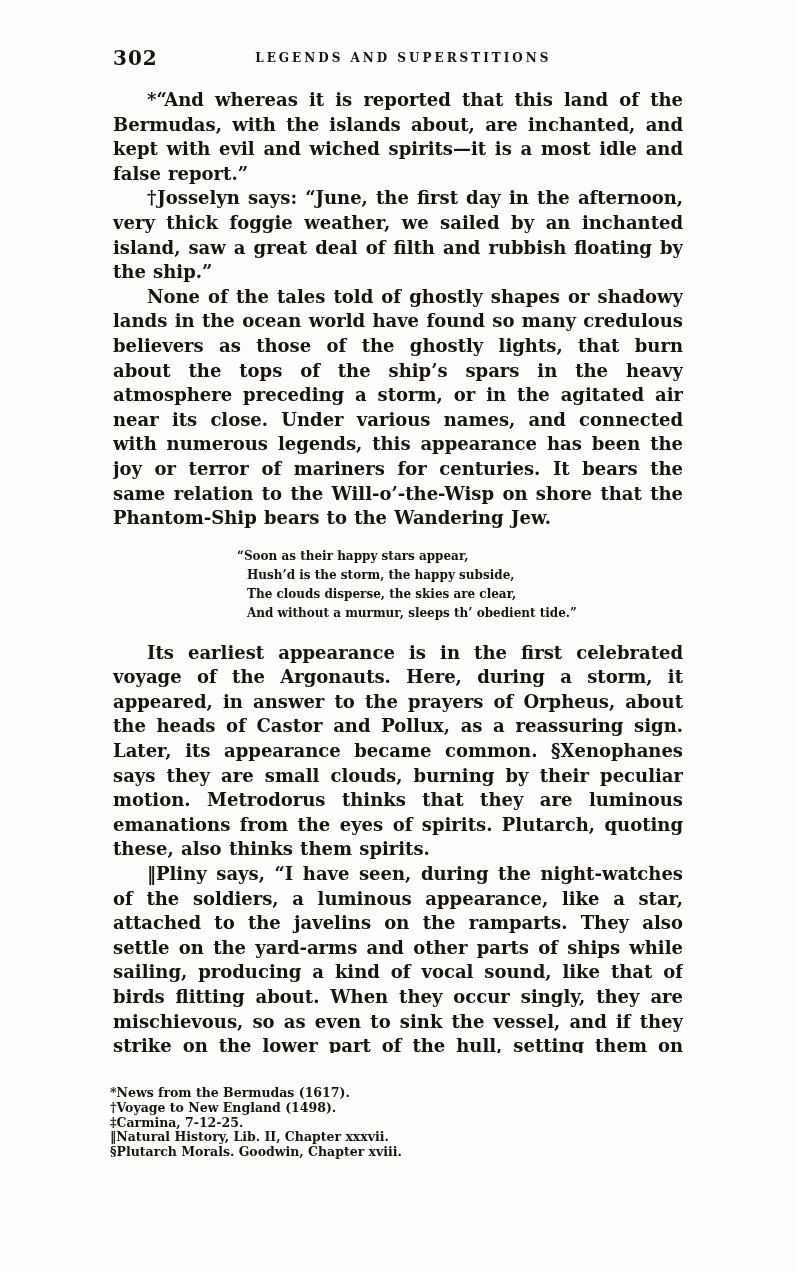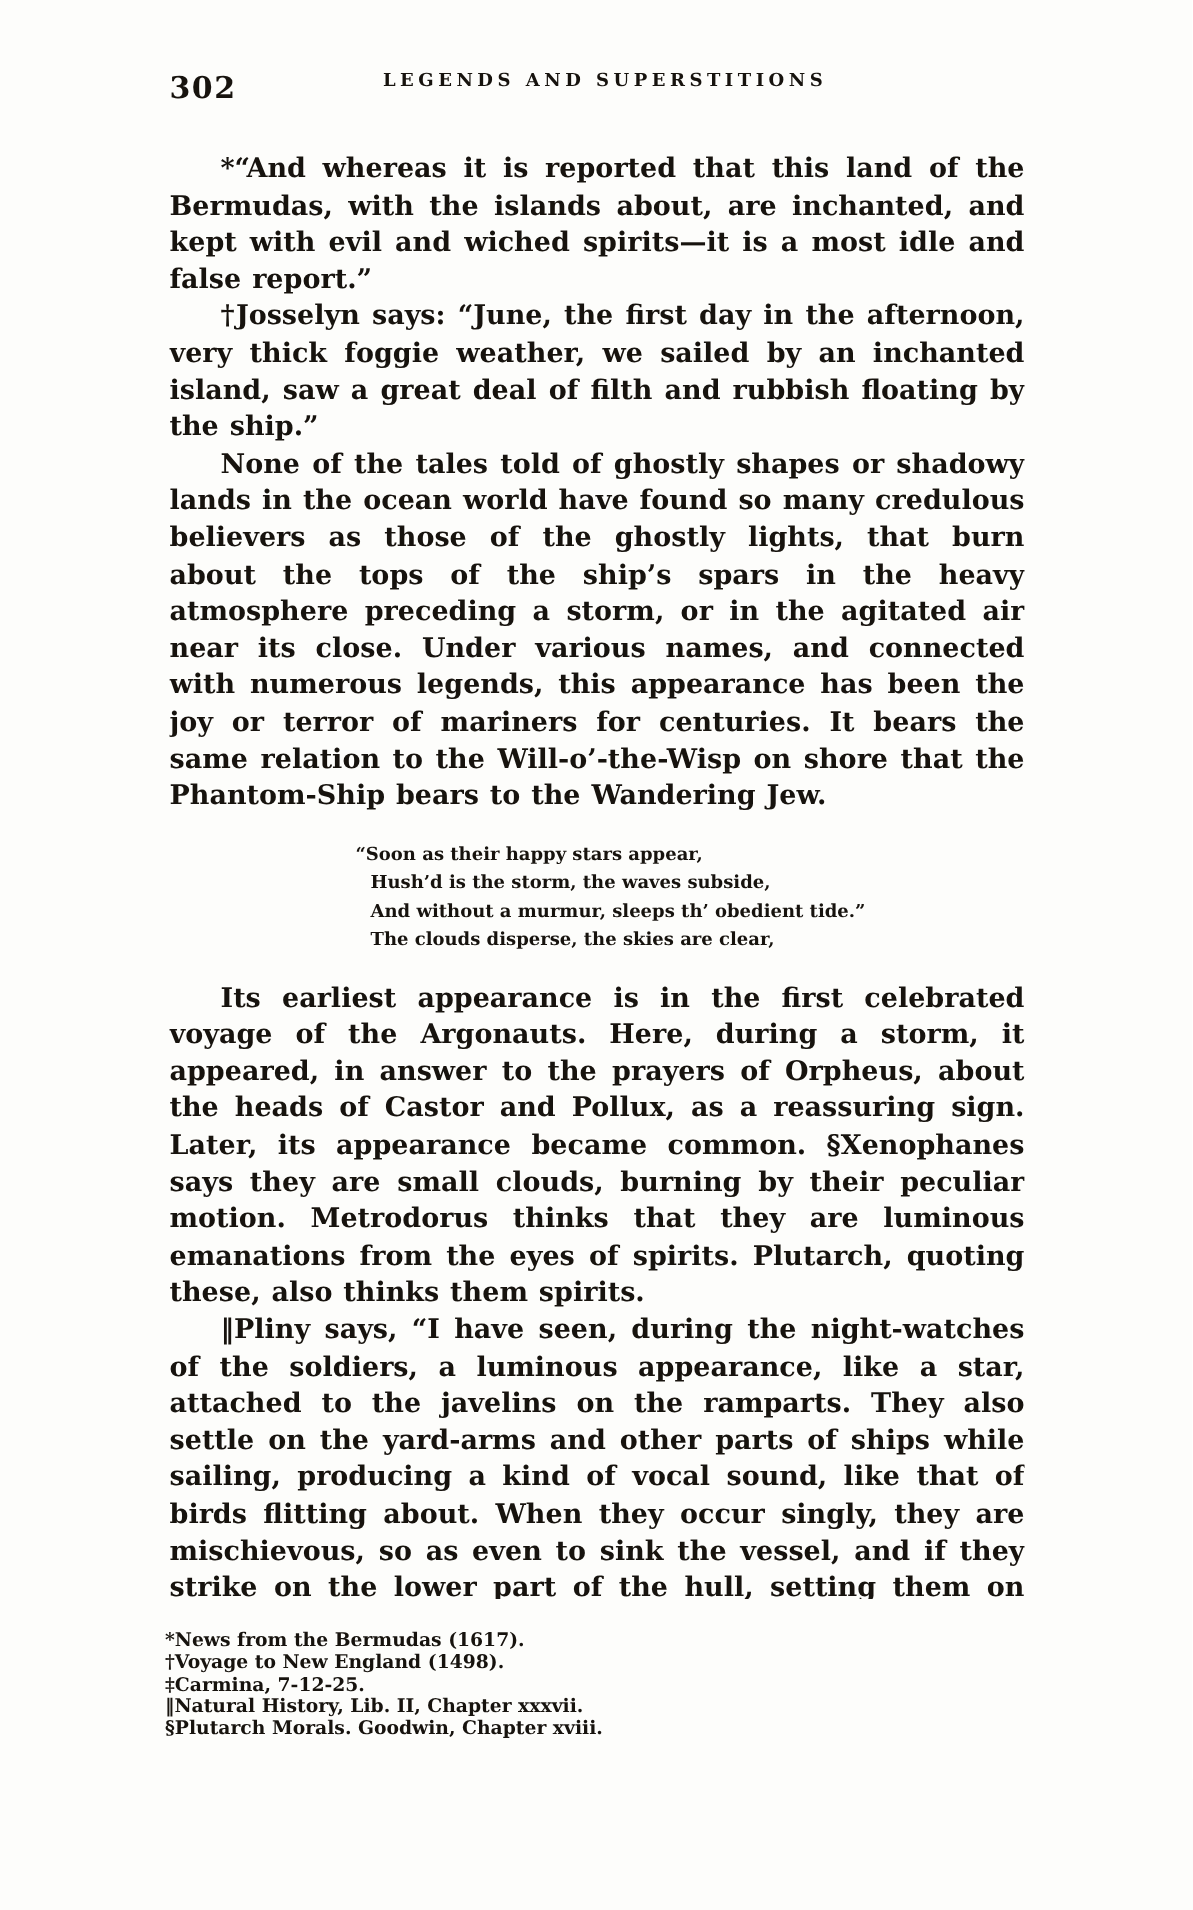--- a/index.html
+++ b/index.html
@@ -15,22 +15,22 @@
     background: #fdfdfb;
     color: #17130e;
     font-family: "DejaVu Serif", "Liberation Serif", serif;
     font-weight: 700;
     box-sizing: border-box;
     padding: 46px 112px 0 113px;
     overflow: hidden;
   }
   .page-header {
     display: flex;
-    align-items: flex-start;
-    margin-bottom: 31px;
+    align-items: center;
+    margin-bottom: 18px;
   }
   .page-number {
     font-size: 20px;
     letter-spacing: 1px;
   }
   .running-title {
     flex: 1;
     text-align: center;
     font-size: 12px;
     letter-spacing: 3px;
@@ -83,23 +83,23 @@
     <span class="running-title">LEGENDS AND SUPERSTITIONS</span>
   </header>
 
   <main class="body-text">
     <p class="para">*“And whereas it is reported that this land of the Bermudas, with the islands about, are inchanted, and kept with evil and wiched spirits—it is a most idle and false report.”</p>
     <p class="para">†Josselyn says: “June, the first day in the afternoon, very thick foggie weather, we sailed by an inchanted island, saw a great deal of filth and rubbish floating by the ship.”</p>
     <p class="para">None of the tales told of ghostly shapes or shadowy lands in the ocean world have found so many credulous believers as those of the ghostly lights, that burn about the tops of the ship’s spars in the heavy atmosphere preceding a storm, or in the agitated air near its close.  Under various names, and connected with numerous legends, this appearance has been the joy or terror of mariners for centuries.  It bears the same relation to the Will-o’-the-Wisp on shore that the Phantom-Ship bears to the Wandering Jew.</p>
 
     <blockquote class="poem">
       <div class="poem-line">“Soon as their happy stars appear,</div>
-      <div class="poem-line">Hush’d is the storm, the waves subside,</div>
+      <div class="poem-line">Hush’d is the storm, the happy subside,</div>
+      <div class="poem-line">The clouds disperse, the skies are clear,</div>
       <div class="poem-line">And without a murmur, sleeps th’ obedient tide.”</div>
-      <div class="poem-line">The clouds disperse, the skies are clear,</div>
     </blockquote>
 
     <p class="para">Its earliest appearance is in the first celebrated voyage of the Argonauts.  Here, during a storm, it appeared, in answer to the prayers of Orpheus, about the heads of Castor and Pollux, as a reassuring sign.  Later, its appearance became common.  §Xenophanes says they are small clouds, burning by their peculiar motion.  Metrodorus thinks that they are luminous emanations from the eyes of spirits.  Plutarch, quoting these, also thinks them spirits.</p>
     <p class="para">‖Pliny says, “I have seen, during the night-watches of the soldiers, a luminous appearance, like a star, attached to the javelins on the ramparts.  They also settle on the yard-arms and other parts of ships while sailing, producing a kind of vocal sound, like that of birds flitting about.  When they occur singly, they are mischievous, so as even to sink the vessel, and if they strike on the lower part of the hull, setting them on fire.  When there are two of them, they are considered auspicious, and are thought to predict a prosperous voyage, and it is said they drive away the dreadful and terrific meteor named Helena.  On this account their efficacy</p>
   </main>
 
   <footer class="footnotes">
     <div class="footnote">*News from the Bermudas (1617).</div>
     <div class="footnote">†Voyage to New England (1498).</div>
     <div class="footnote">‡Carmina, 7-12-25.</div>

